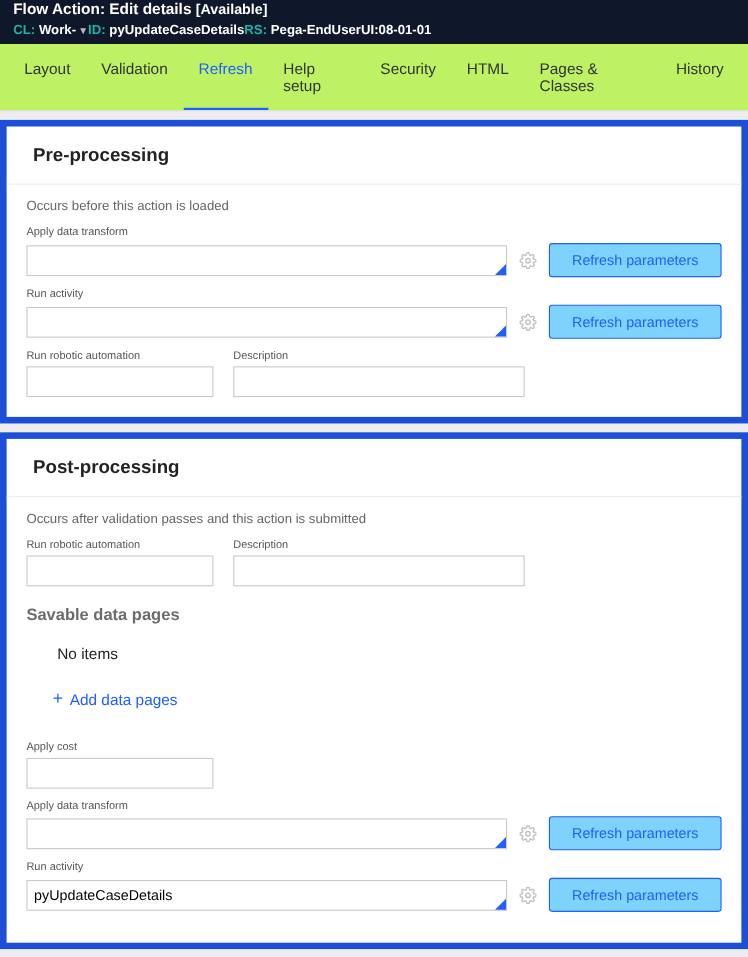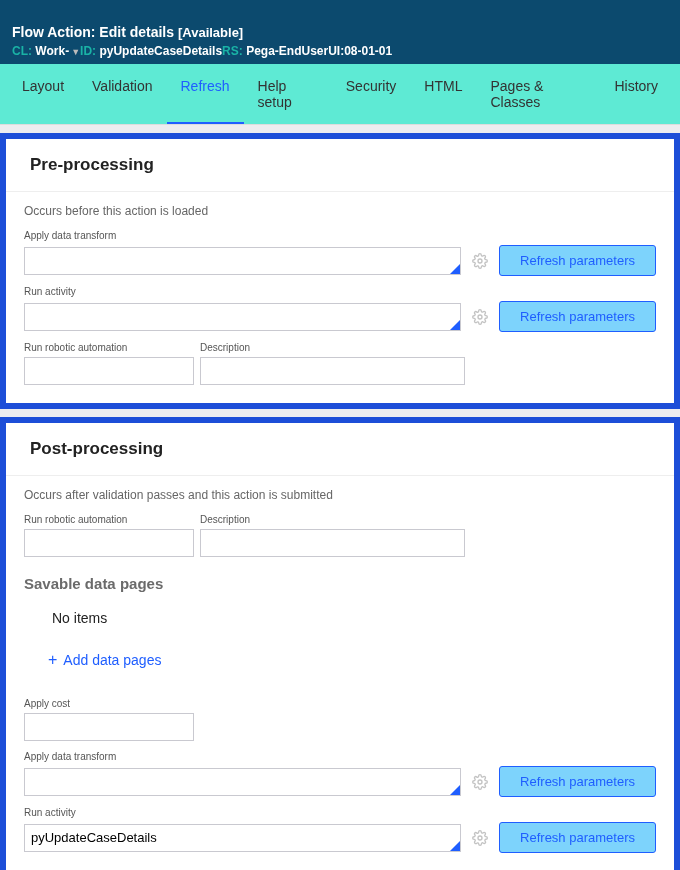--- a/index.html
+++ b/index.html
@@ -4,43 +4,43 @@
 <style>
   * { box-sizing: border-box; margin: 0; padding: 0; }
   body {
     font-family: Arial, Helvetica, sans-serif;
     font-size: 13px;
     color: #333;
     background: #ededf0;
     width: 680px;
   }
   .header {
-    background: #0c4a6e;
+    background: #0f172a;
     color: #fff;
-    padding: 24px 12px 6px 12px;
+    padding: 0 12px 6px 12px;
   }
   .header-title {
     font-size: 14px;
     font-weight: bold;
     margin-bottom: 4px;
   }
   .header-title .availability {
     font-weight: bold;
     font-size: 13px;
   }
   .header-meta {
     font-size: 12px;
     display: flex;
     align-items: center;
   }
   .meta-label { color: #1ab3a6; font-weight: bold; }
   .meta-value { color: #fff; font-weight: bold; }
   .chev { font-size: 9px; color: #bbb; margin-left: 2px; }
   .tabs {
-    background: #5eead4;
+    background: #bef264;
     display: flex;
     gap: 0;
     padding: 0 8px;
     border-bottom: 1px solid #ddd;
   }
   .tab {
     padding: 14px 14px 12px 14px;
     font-size: 14px;
     color: #333;
     cursor: pointer;
@@ -118,21 +118,21 @@
     background: #7dd3fc;
     padding: 7px 14px;
     font-size: 13px;
     border-radius: 3px;
     cursor: pointer;
     width: 160px;
     text-align: center;
   }
   .two-col {
     display: flex;
-    gap: 6px;
+    gap: 18px;
   }
   .col-field .text-input { width: 170px; }
   .col-field.wider .text-input { width: 265px; }
   .subheading {
     font-size: 15px;
     font-weight: bold;
     color: #6b6b6b;
     margin: 18px 0 18px 0;
   }
   .no-items {

